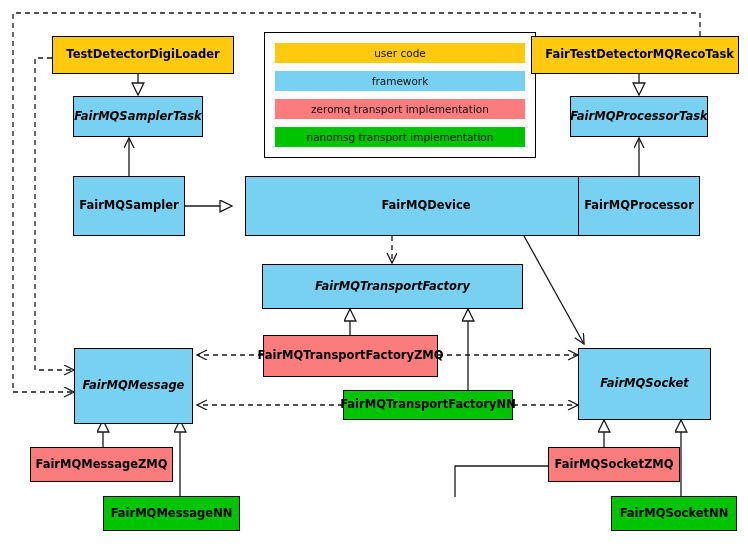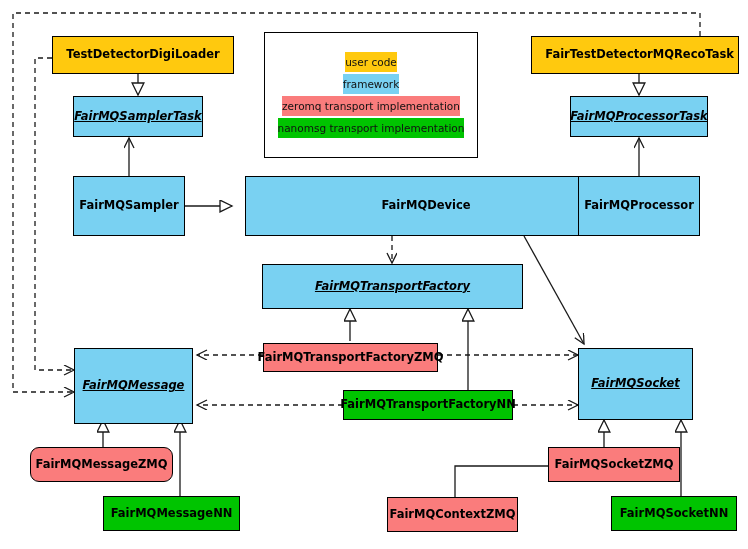--- a/index.html
+++ b/index.html
@@ -9,25 +9,25 @@
   svg.layer{position:absolute;left:0;top:0;width:748px;height:549px;pointer-events:none;}
 
   .node{position:absolute;box-sizing:border-box;border:1.4px solid #000;
         display:flex;align-items:center;justify-content:center;text-align:center;
         font-size:11.5px;font-weight:bold;color:#000;line-height:1.15;}
   .node span{display:block;padding:0 4px;}
   .usercode{background:#FFC90E;}
   .framework{background:#79D1F2;}
   .zmq{background:#FA7C7C;}
   .nn{background:#00C400;}
-  .abstract span{font-style:italic;text-decoration:underline;}
+  .abstract span{font-style:italic;}
 
-  #legend{position:absolute;left:264px;top:32px;width:214px;height:126px;
+  #legend{position:absolute;left:264px;top:32px;width:272px;height:126px;
           background:#fff;border:1.5px solid #000;box-sizing:border-box;
-          padding:19px 10px;display:flex;flex-direction:column;justify-content:space-between;align-items:center;}
+          padding:10px 10px;display:flex;flex-direction:column;justify-content:space-between;}
   .legrow{height:20px;display:flex;align-items:center;justify-content:center;
           font-size:10.5px;color:#111;font-weight:normal;}
 </style>
 </head>
 <body>
 
 <div id="canvas">
 
   <svg class="layer" viewBox="0 0 748 549" xmlns="http://www.w3.org/2000/svg">
     <defs>
@@ -120,49 +120,46 @@
   </div>
 
   <div class="node usercode" style="left:531px;top:36px;width:208px;height:38px;justify-content:flex-end;">
     <span>FairTestDetectorMQRecoTask</span>
   </div>
 
   <div class="node framework abstract" style="left:262px;top:264px;width:261px;height:45px;">
     <span>FairMQTransportFactory</span>
   </div>
 
-  <div class="node zmq" style="left:263px;top:343px;width:175px;height:29px;">
+  <div class="node zmq" style="left:263px;top:335px;width:175px;height:42px;">
     <span>FairMQTransportFactoryZMQ</span>
   </div>
 
   <div class="node nn" style="left:343px;top:390px;width:170px;height:30px;">
     <span>FairMQTransportFactoryNN</span>
   </div>
 
   <div class="node framework abstract" style="left:74px;top:348px;width:119px;height:76px;">
     <span>FairMQMessage</span>
   </div>
 
-  <div class="node framework abstract" style="left:578px;top:348px;width:115px;height:72px;">
+  <div class="node framework abstract" style="left:578px;top:348px;width:133px;height:72px;">
     <span>FairMQSocket</span>
   </div>
 
-  <div class="node zmq" style="left:30px;top:447px;width:143px;height:35px;border-radius:9px;">
+  <div class="node zmq" style="left:30px;top:447px;width:143px;height:35px;">
     <span>FairMQMessageZMQ</span>
   </div>
 
   <div class="node nn" style="left:103px;top:496px;width:137px;height:35px;">
     <span>FairMQMessageNN</span>
   </div>
 
   <div class="node zmq" style="left:548px;top:447px;width:132px;height:35px;">
     <span>FairMQSocketZMQ</span>
   </div>
 
   <div class="node nn" style="left:611px;top:496px;width:126px;height:35px;">
     <span>FairMQSocketNN</span>
   </div>
 
-  <div class="node zmq" style="left:387px;top:497px;width:131px;height:35px;">
-    <span>FairMQContextZMQ</span>
-  </div>
 
 </div>
 
 </body></html>

